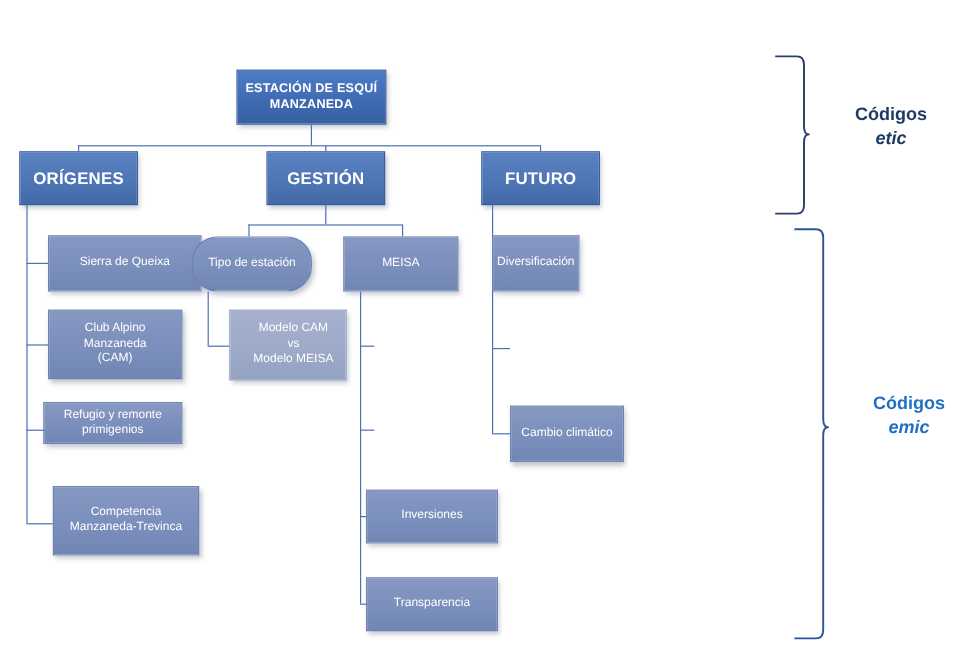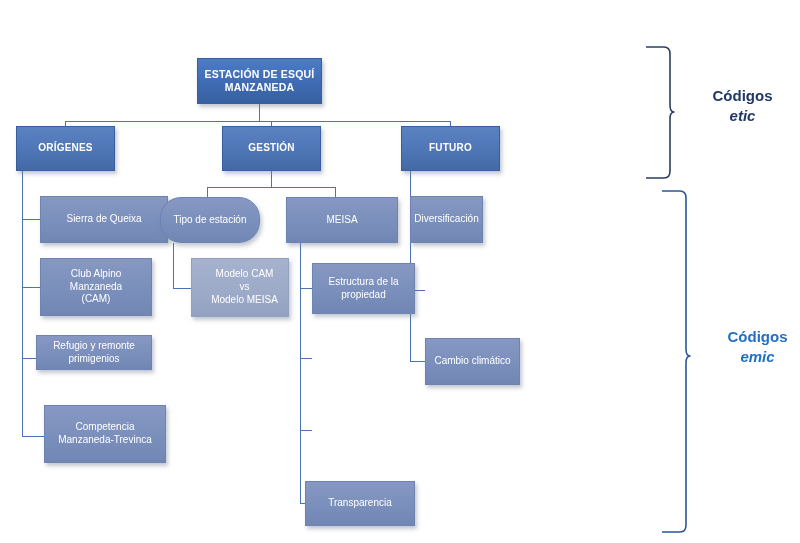--- a/index.html
+++ b/index.html
@@ -22,21 +22,21 @@
     line-height:1.28;
     padding:2px 4px;
     white-space:pre-line;
   }
   .lvl0{
     background:linear-gradient(180deg,#4D7CC4 0%,#3F6BB4 55%,#37609F 100%);
     font-weight:bold;font-size:10.5px;letter-spacing:.2px;
   }
   .lvl1{
     background:linear-gradient(180deg,#5A81C0 0%,#4E76B6 55%,#4369A6 100%);
-    font-weight:bold;font-size:10px;letter-spacing:.2px;
+    font-weight:bold;font-size:14px;letter-spacing:.2px;
   }
   .lvl2{
     background:linear-gradient(180deg,#8698C2 0%,#7B8FBC 55%,#7286B4 100%);
     border-color:#6E83B2;
     font-size:10px;
   }
   .lvl3{
     background:linear-gradient(180deg,#A6B2CE 0%,#9DAAC8 55%,#94A2C2 100%);
     border-color:#93A1C0;
     font-size:10px;
@@ -102,28 +102,27 @@
   <div class="node lvl2" style="left:40px;top:196px;width:128px;height:47px;">Sierra de Queixa</div>
   <div class="node lvl2" style="left:40px;top:258px;width:112px;height:58px;">Club Alpino
 Manzaneda
 (CAM)</div>
   <div class="node lvl2" style="left:36px;top:335px;width:116px;height:35px;">Refugio y remonte
 primigenios</div>
   <div class="node lvl2" style="left:44px;top:405px;width:122px;height:58px;">Competencia
 Manzaneda-Trevinca</div>
 
   <div class="node lvl2" style="left:160px;top:197px;width:100px;height:46px;border-radius:21px;">Tipo de estación</div>
-  <div class="node lvl2" style="left:286px;top:197px;width:112px;height:46px;">MEISA</div>
+  <div class="node lvl2" style="left:286px;top:197px;width:96px;height:46px;">MEISA</div>
 
   <div class="node lvl3" style="left:191px;top:258px;width:98px;height:59px;padding-left:13px;">Modelo CAM
 vs
 Modelo MEISA</div>
 
-  <div class="node lvl2" style="left:312px;top:263px;width:103px;height:51px;">Estructura de la
-propiedad</div>
+  <div class="node lvl2" style="left:305px;top:408px;width:110px;height:45px;">Inversiones</div>
   <div class="node lvl2" style="left:305px;top:481px;width:110px;height:45px;">Transparencia</div>
 
   <div class="node lvl2" style="left:410px;top:196px;width:73px;height:47px;">Diversificación</div>
   <div class="node lvl2" style="left:425px;top:338px;width:95px;height:47px;">Cambio climático</div>
 
   <div class="bracket" style="left:644px;top:45px;">
     <svg width="30" height="135" viewBox="0 0 30 135" fill="none">
       <path d="M2 2 H20 Q26 2 26 9 V60 Q26 67 30 67 Q26 67 26 74 V126 Q26 133 20 133 H2" stroke="#2C3E66" stroke-width="1.6" fill="none" stroke-linejoin="round"></path>
     </svg>
   </div>

